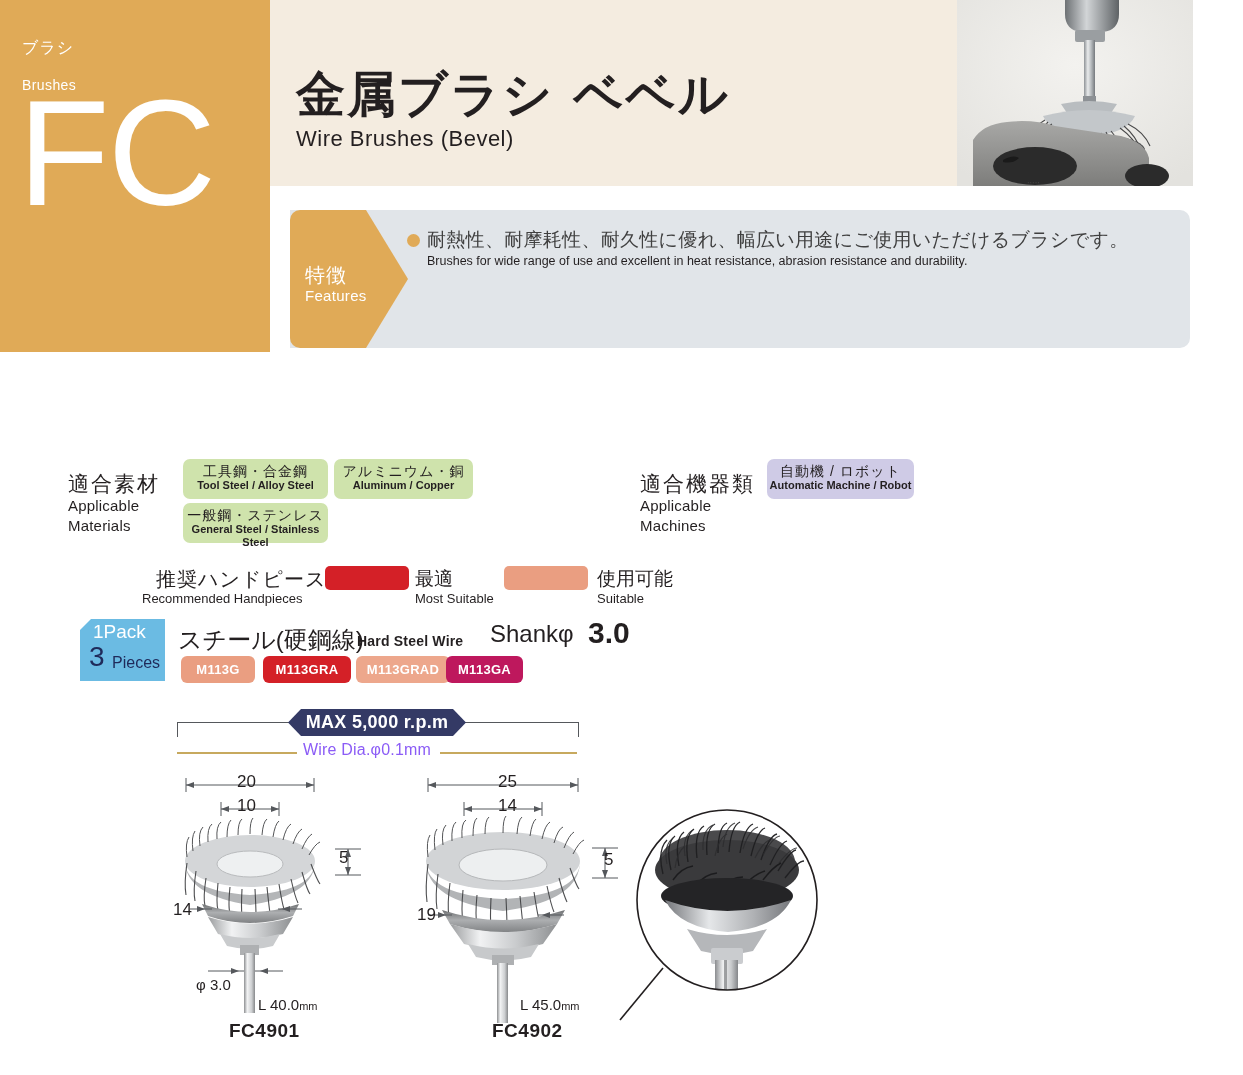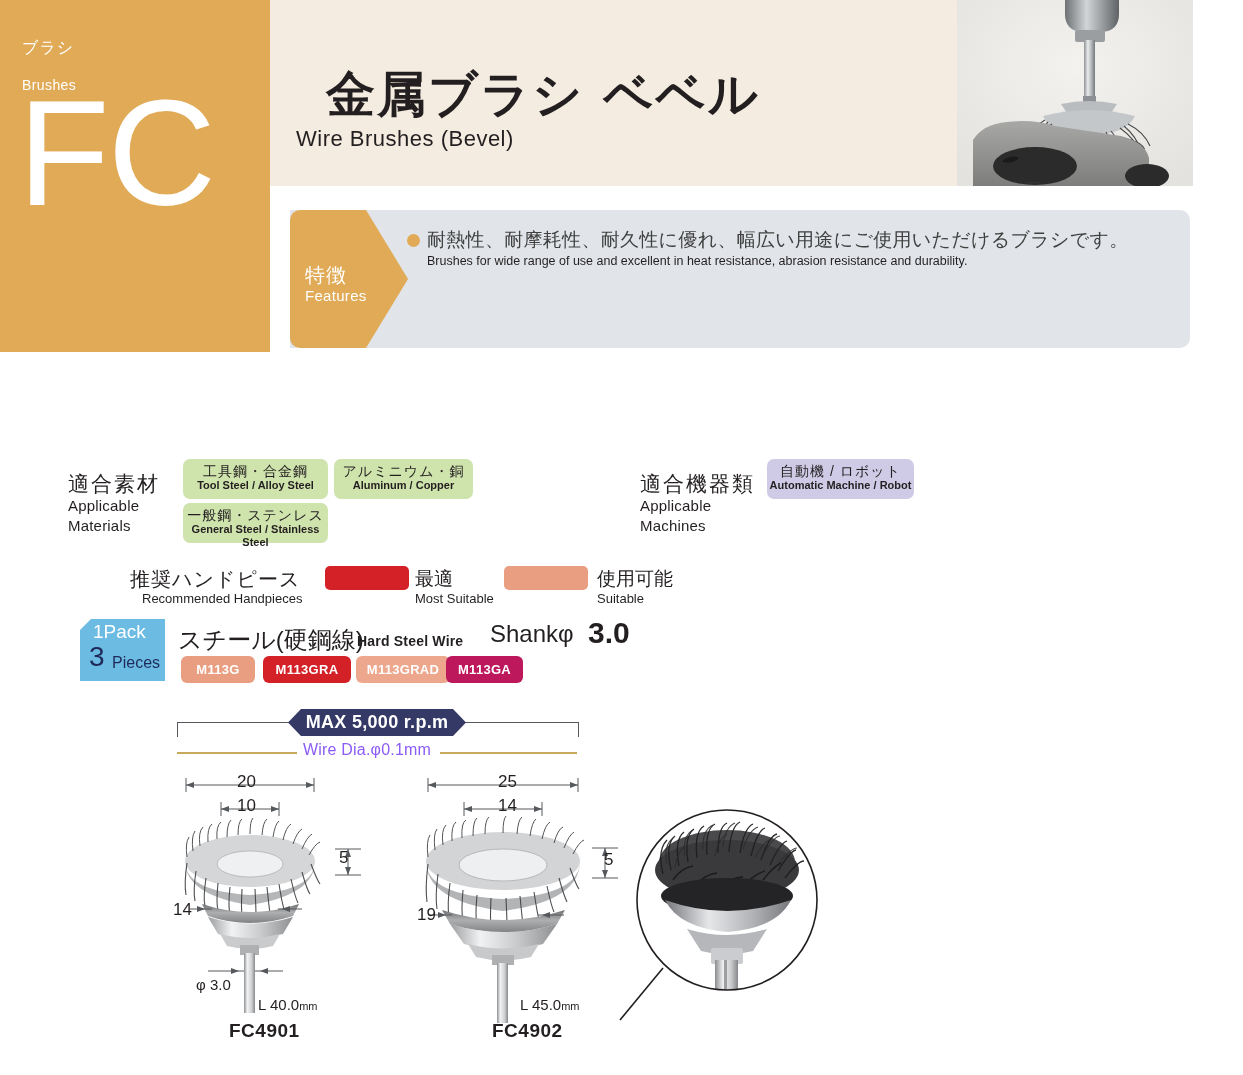--- a/index.html
+++ b/index.html
@@ -11,21 +11,21 @@
   .abs{position:absolute;}
 
   
   #header-band{left:270px;top:0;width:923px;height:186px;background:#f4ece0;}
   #category-column{left:0;top:0;width:270px;height:352px;background:#e0aa57;}
   #category-jp{left:22px;top:38px;font-size:16px;color:#ffffff;letter-spacing:1px;}
   #category-en{left:22px;top:77px;font-size:14px;color:#ffffff;letter-spacing:.4px;}
   #category-code{left:18px;top:78px;font-size:150px;line-height:150px;color:#ffffff;
      font-weight:400;letter-spacing:-2px;}
   #title-jp{left:296px;top:62px;font-size:49px;font-weight:700;letter-spacing:2px;color:#231f20;
-     font-family:"DejaVu Sans",sans-serif;margin-left:30px;}
+     font-family:"DejaVu Sans",sans-serif;}
   #title-en{left:296px;top:126px;font-size:22px;color:#231f20;letter-spacing:.5px;}
 
   
   #header-photo{left:957px;top:0;width:236px;height:186px;overflow:hidden;background:#efefed;}
 
   
   #features-box{left:290px;top:210px;width:900px;height:138px;background:#e1e5e9;
      border-radius:0 10px 10px 0;}
   #features-tag{left:290px;top:210px;width:118px;height:138px;background:#e0aa57;
      border-radius:10px 0 0 10px;
@@ -48,21 +48,21 @@
   .chip .cjp{font-size:14px;letter-spacing:1px;color:#231f20;line-height:16px;}
   .chip .cen{font-size:11px;font-weight:700;color:#231f20;line-height:13px;}
   .green{background:#cfe3ac;}
   .purple{background:#cfcbe6;}
   #chip-m0{left:183px;top:459px;width:145px;height:36px;padding-top:4px;}
   #chip-m1{left:334px;top:459px;width:139px;height:36px;padding-top:4px;}
   #chip-m2{left:183px;top:503px;width:145px;height:36px;padding-top:4px;}
   #chip-mach0{left:767px;top:459px;width:147px;height:36px;padding-top:4px;}
 
   
-  #hp-jp{left:130px;top:566px;font-size:20px;letter-spacing:1px;}
+  #hp-jp{left:156px;top:566px;font-size:20px;letter-spacing:1px;}
   #hp-en{left:142px;top:591px;font-size:13px;}
   #sw-most{left:325px;top:566px;width:84px;height:24px;border-radius:5px;background:#d42027;}
   #lb-most-jp{left:415px;top:566px;font-size:19px;}
   #lb-most-en{left:415px;top:591px;font-size:13px;}
   #sw-suit{left:504px;top:566px;width:84px;height:24px;border-radius:5px;background:#ea9e81;}
   #lb-suit-jp{left:597px;top:566px;font-size:19px;}
   #lb-suit-en{left:597px;top:591px;font-size:13px;}
 
   
   #pack-badge{left:80px;top:619px;width:85px;height:62px;background:#6bbbe3;

